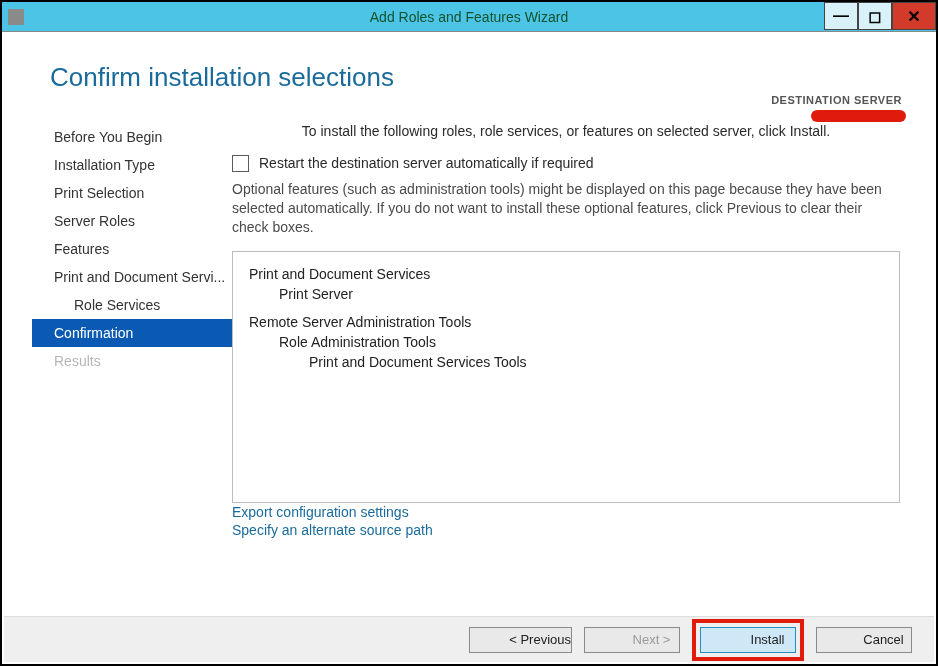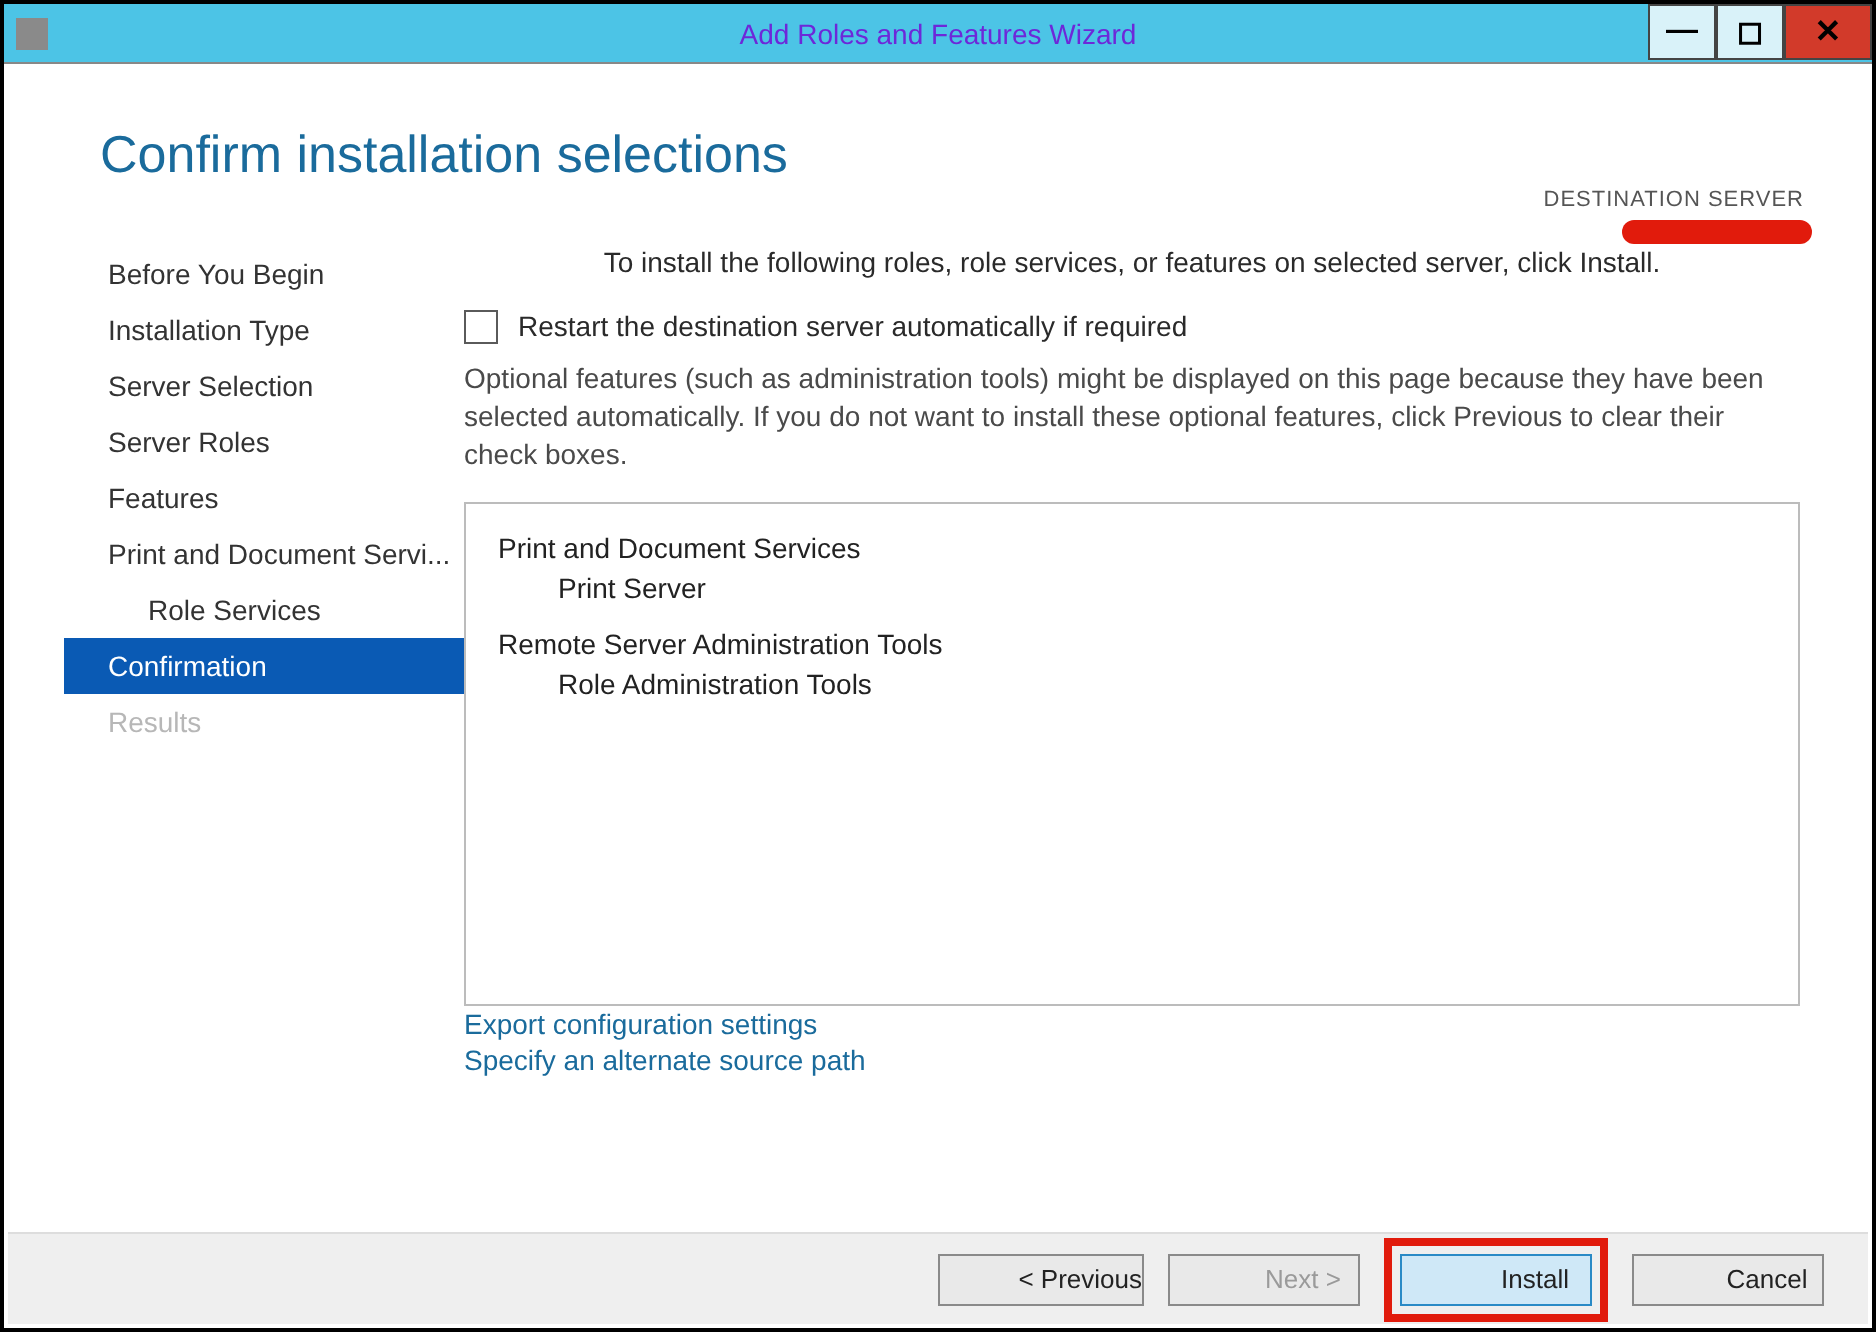--- a/index.html
+++ b/index.html
@@ -25,21 +25,21 @@
     width: 16px; height: 16px;
     margin-left: 6px;
     background: #8a8a8a;
     display: inline-block;
   }
   .titlebar-title {
     position: absolute;
     left: 0; right: 0;
     text-align: center;
     font-size: 14px;
-    color: #6d28d9;
+    color: #14532d;
     pointer-events: none;
   }
   .winbtns {
     position: absolute;
     right: 0; top: 0;
     height: 30px;
     display: flex;
   }
   .winbtn {
     width: 34px; height: 28px;
@@ -63,20 +63,21 @@
     font-weight: 300;
     font-size: 26px;
     padding: 30px 0 0 48px;
   }
   .dest-label {
     position: absolute;
     top: 62px; right: 34px;
     font-size: 11px;
     color: #555;
     letter-spacing: 0.5px;
+    font-weight: bold;
   }
   .dest-redact {
     position: absolute;
     top: 78px; right: 30px;
     width: 95px; height: 12px;
     background: #e11b0c;
     border-radius: 6px;
   }
   .body-row {
     display: flex;
@@ -182,21 +183,21 @@
 
 <div class="content">
   <div class="page-title">Confirm installation selections</div>
   <div class="dest-label">DESTINATION SERVER</div>
   <div class="dest-redact"></div>
 
   <div class="body-row">
     <div class="nav">
       <div class="nav-item">Before You Begin</div>
       <div class="nav-item">Installation Type</div>
-      <div class="nav-item">Server Selection</div>
+      <div class="nav-item">Print Selection</div>
       <div class="nav-item">Server Roles</div>
       <div class="nav-item">Features</div>
       <div class="nav-item">Print and Document Servi...</div>
       <div class="nav-item indent">Role Services</div>
       <div class="nav-item selected">Confirmation</div>
       <div class="nav-item disabled">Results</div>
     </div>
 
     <div class="main">
       <div class="intro">To install the following roles, role services, or features on selected server, click Install.</div>
@@ -206,20 +207,21 @@
         <span>Restart the destination server automatically if required</span>
       </div>
 
       <div class="optional">Optional features (such as administration tools) might be displayed on this page because they have been selected automatically. If you do not want to install these optional features, click Previous to clear their check boxes.</div>
 
       <div class="selections">
         <div class="sel-l1">Print and Document Services</div>
         <div class="sel-l2">Print Server</div>
         <div class="sel-l1" style="margin-top:8px">Remote Server Administration Tools</div>
         <div class="sel-l2">Role Administration Tools</div>
+        <div class="sel-l3">Print and Document Services Tools</div>
       </div>
 
       <div class="links">
         <div class="link">Export configuration settings</div>
         <div class="link">Specify an alternate source path</div>
       </div>
     </div>
   </div>
 </div>
 

